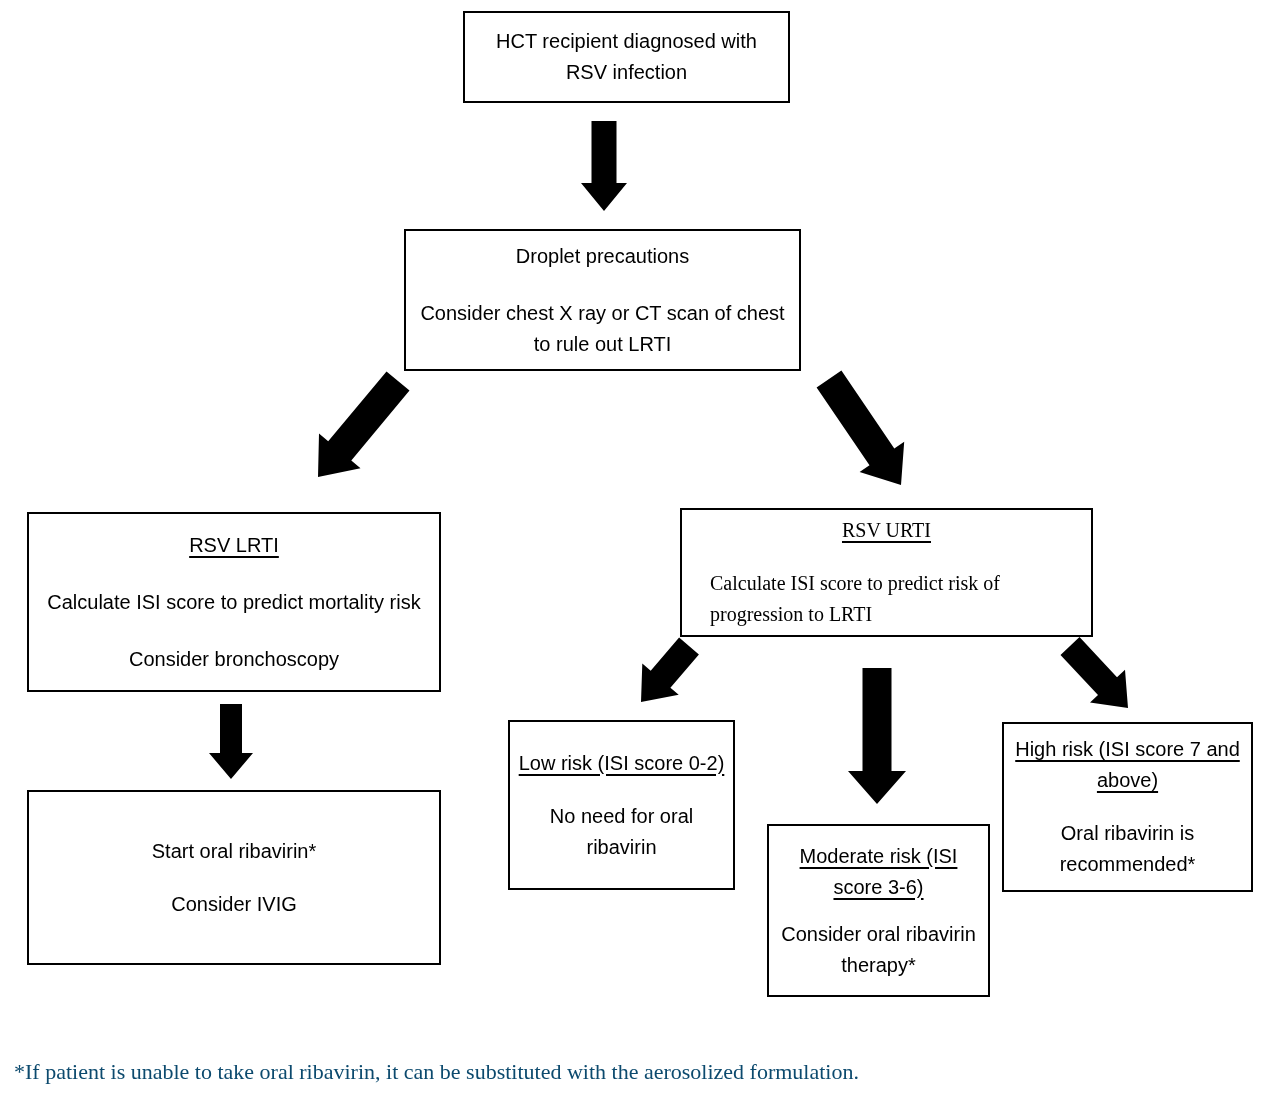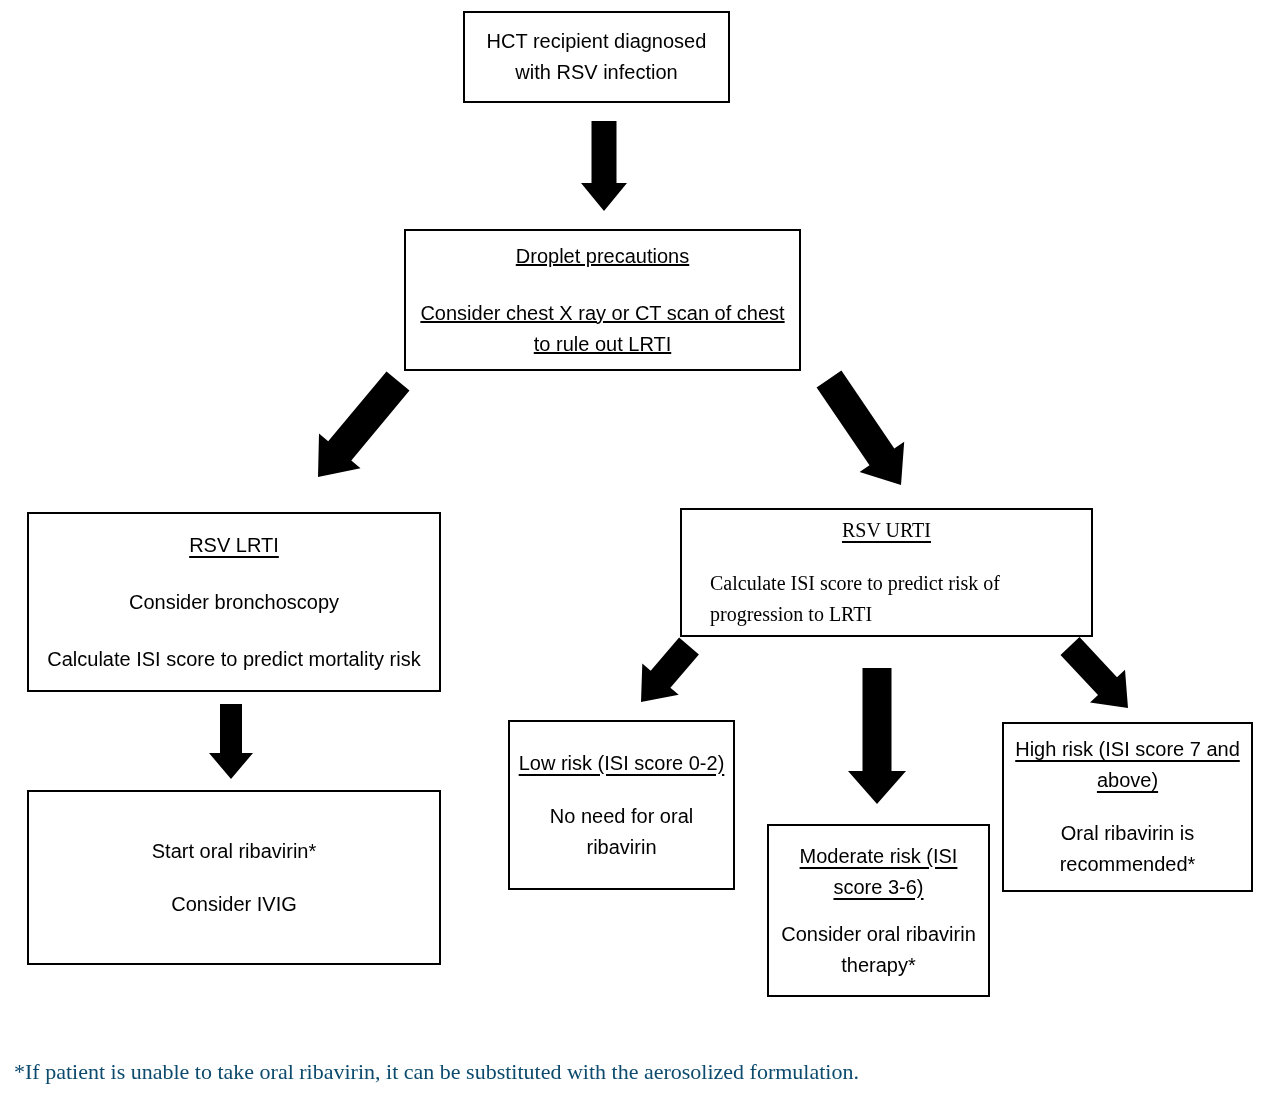--- a/index.html
+++ b/index.html
@@ -39,22 +39,22 @@
     padding: 6px 8px;
   }
   .node p {
     margin: 0;
   }
   .u {
     text-decoration: underline;
     text-decoration-thickness: 2px;
     text-underline-offset: 4px;
   }
-  #n-hct      { left: 463px; top: 11px;  width: 267px; height: 92px;  gap: 0; }
-  #n-droplet  { left: 404px; top: 229px; width: 397px; height: 142px; text-decoration: underline; }
+  #n-hct      { left: 463px; top: 11px;  width: 327px; height: 92px;  gap: 0; }
+  #n-droplet  { left: 404px; top: 229px; width: 397px; height: 142px; }
   #n-droplet .narrow { max-width: 368px; }
   #n-lrti     { left: 27px;  top: 512px; width: 414px; height: 180px; }
   #n-urti     { left: 680px; top: 508px; width: 413px; height: 129px; gap: 22px; font-family: Liberation Serif, serif; }
   #n-urti .left-par {
     text-align: left;
     width: 100%;
     padding: 0 10px 0 20px;
     box-sizing: border-box;
   }
   #n-action   { left: 27px;  top: 790px; width: 414px; height: 175px; gap: 22px; }
@@ -91,22 +91,22 @@
     <p>HCT recipient diagnosed with RSV infection</p>
   </div>
 
   <div class="node" id="n-droplet">
     <p>Droplet precautions</p>
     <p class="narrow">Consider chest X ray or CT scan of chest to rule out LRTI</p>
   </div>
 
   <div class="node" id="n-lrti">
     <p class="u">RSV LRTI</p>
+    <p>Calculate ISI score to predict mortality risk</p>
     <p>Consider bronchoscopy</p>
-    <p>Calculate ISI score to predict mortality risk</p>
   </div>
 
   <div class="node" id="n-urti">
     <p class="u">RSV URTI</p>
     <p class="left-par">Calculate ISI score to predict risk of progression to LRTI</p>
   </div>
 
   <div class="node" id="n-action">
     <p>Start oral ribavirin*</p>
     <p>Consider IVIG</p>

